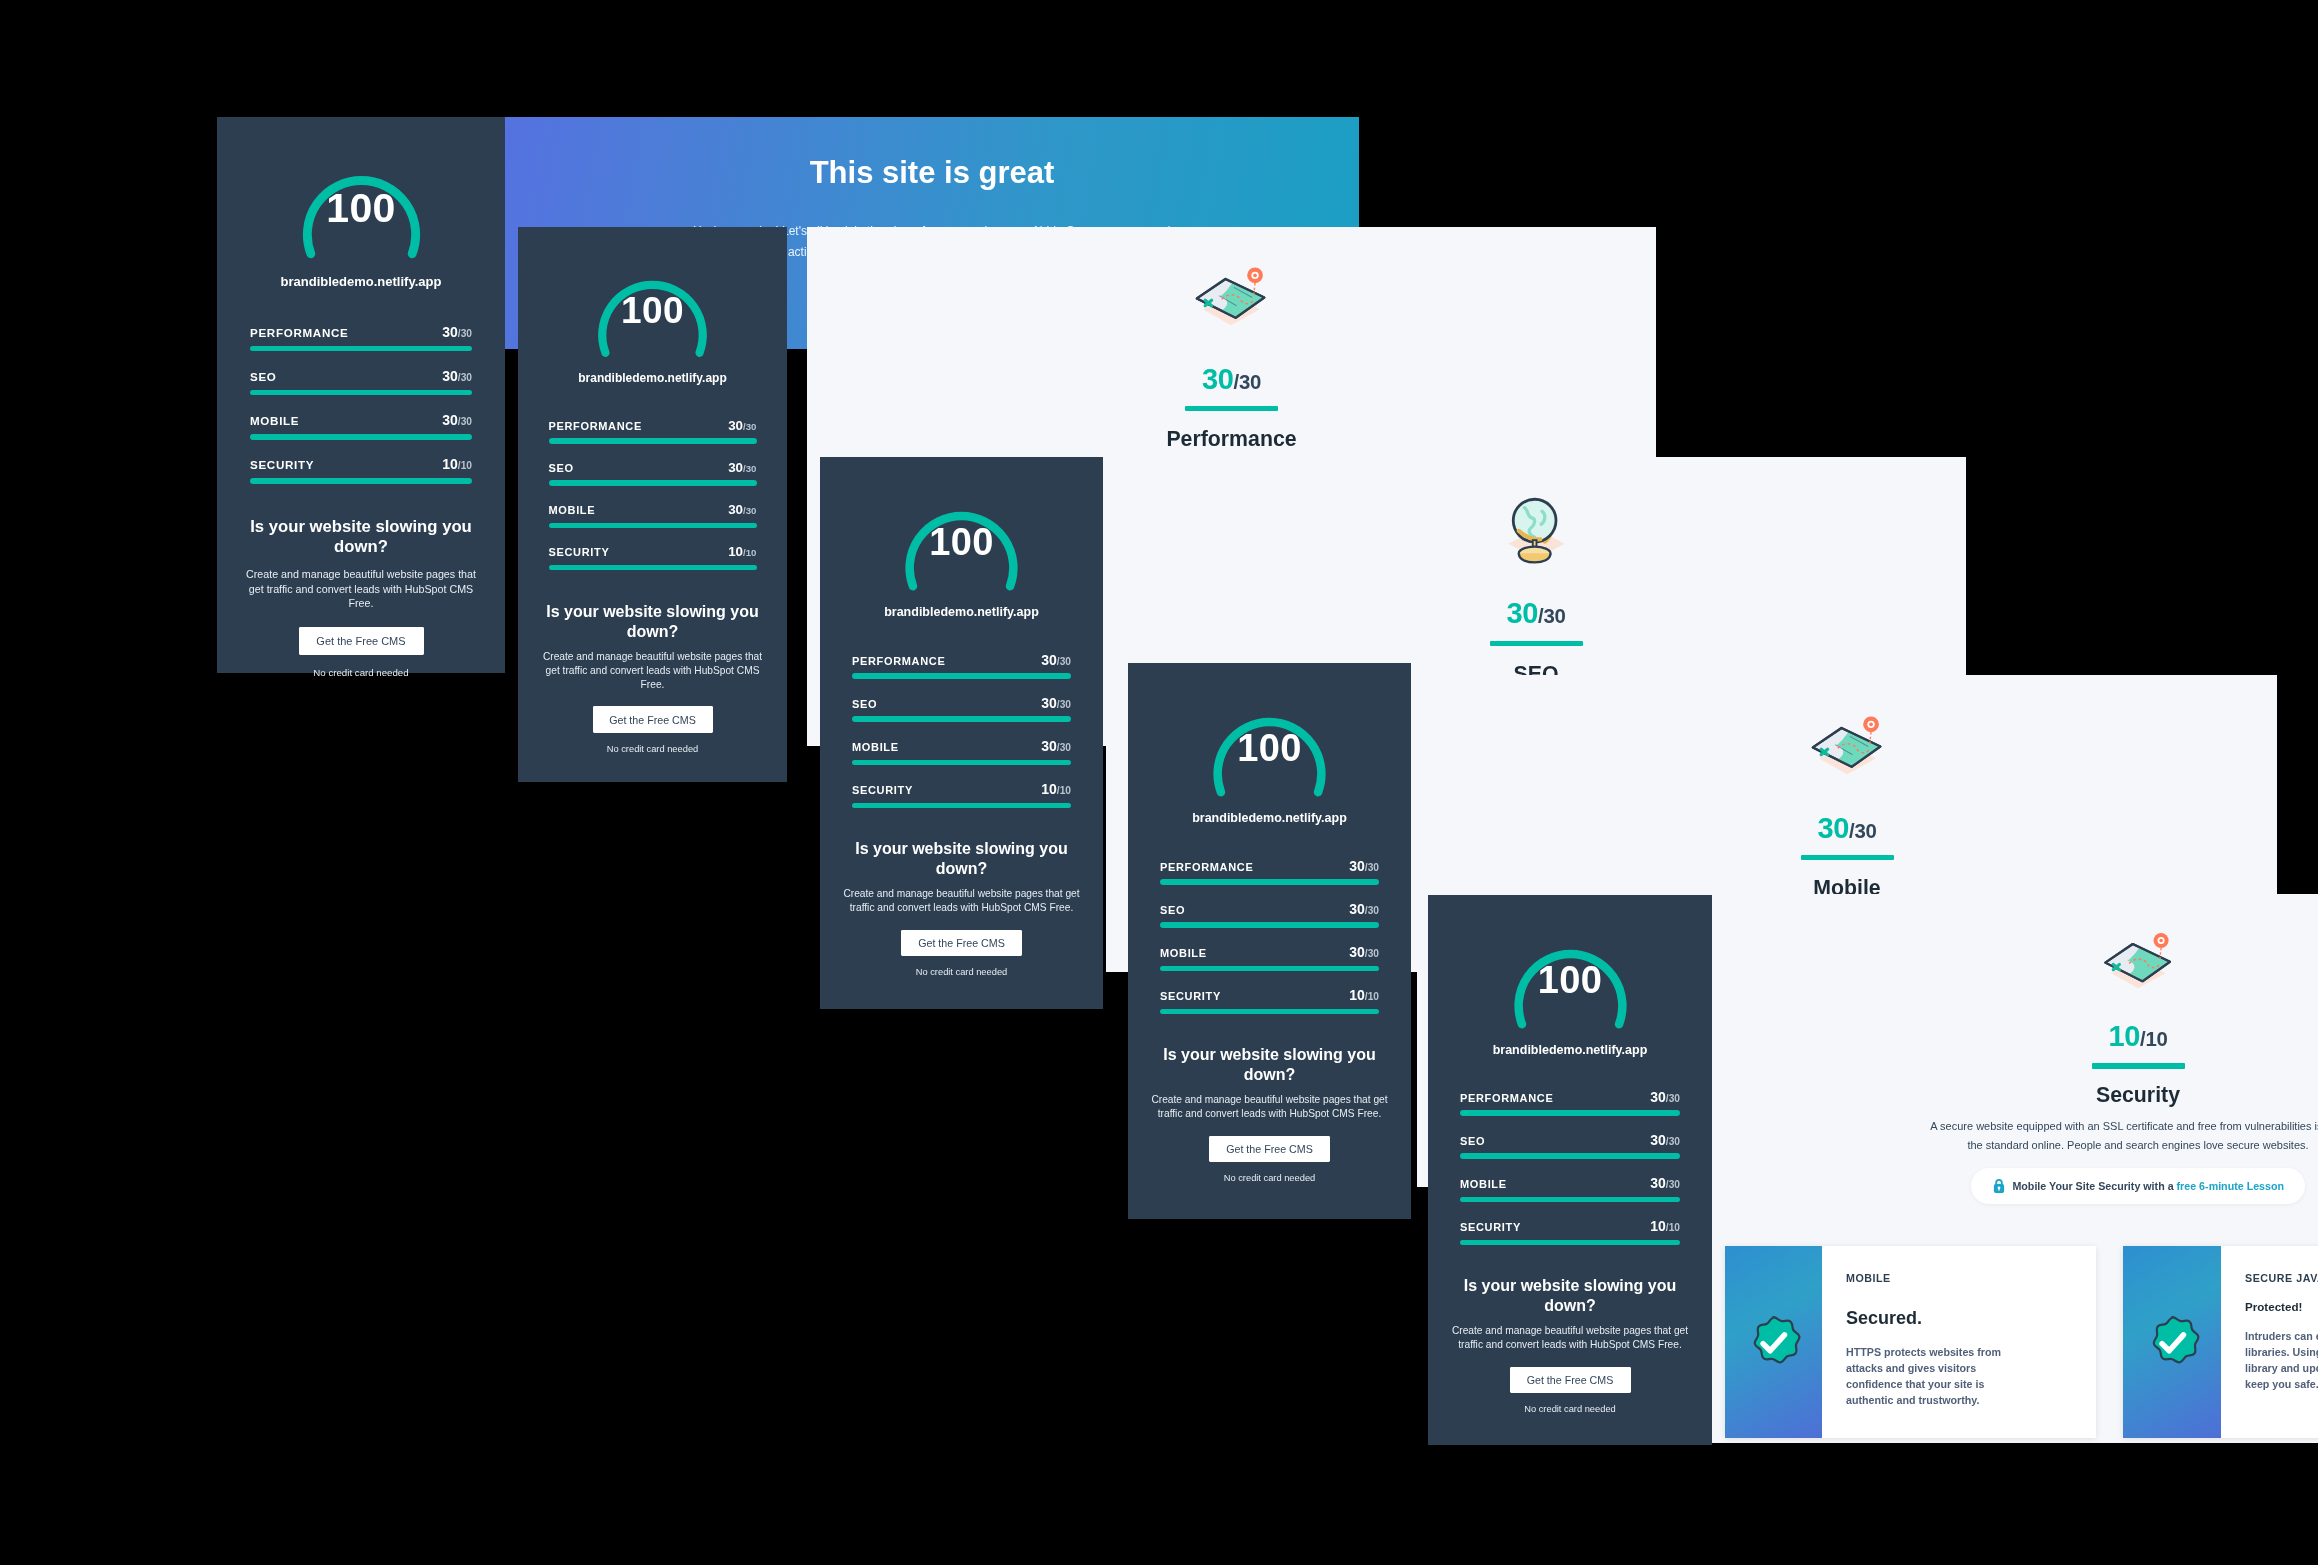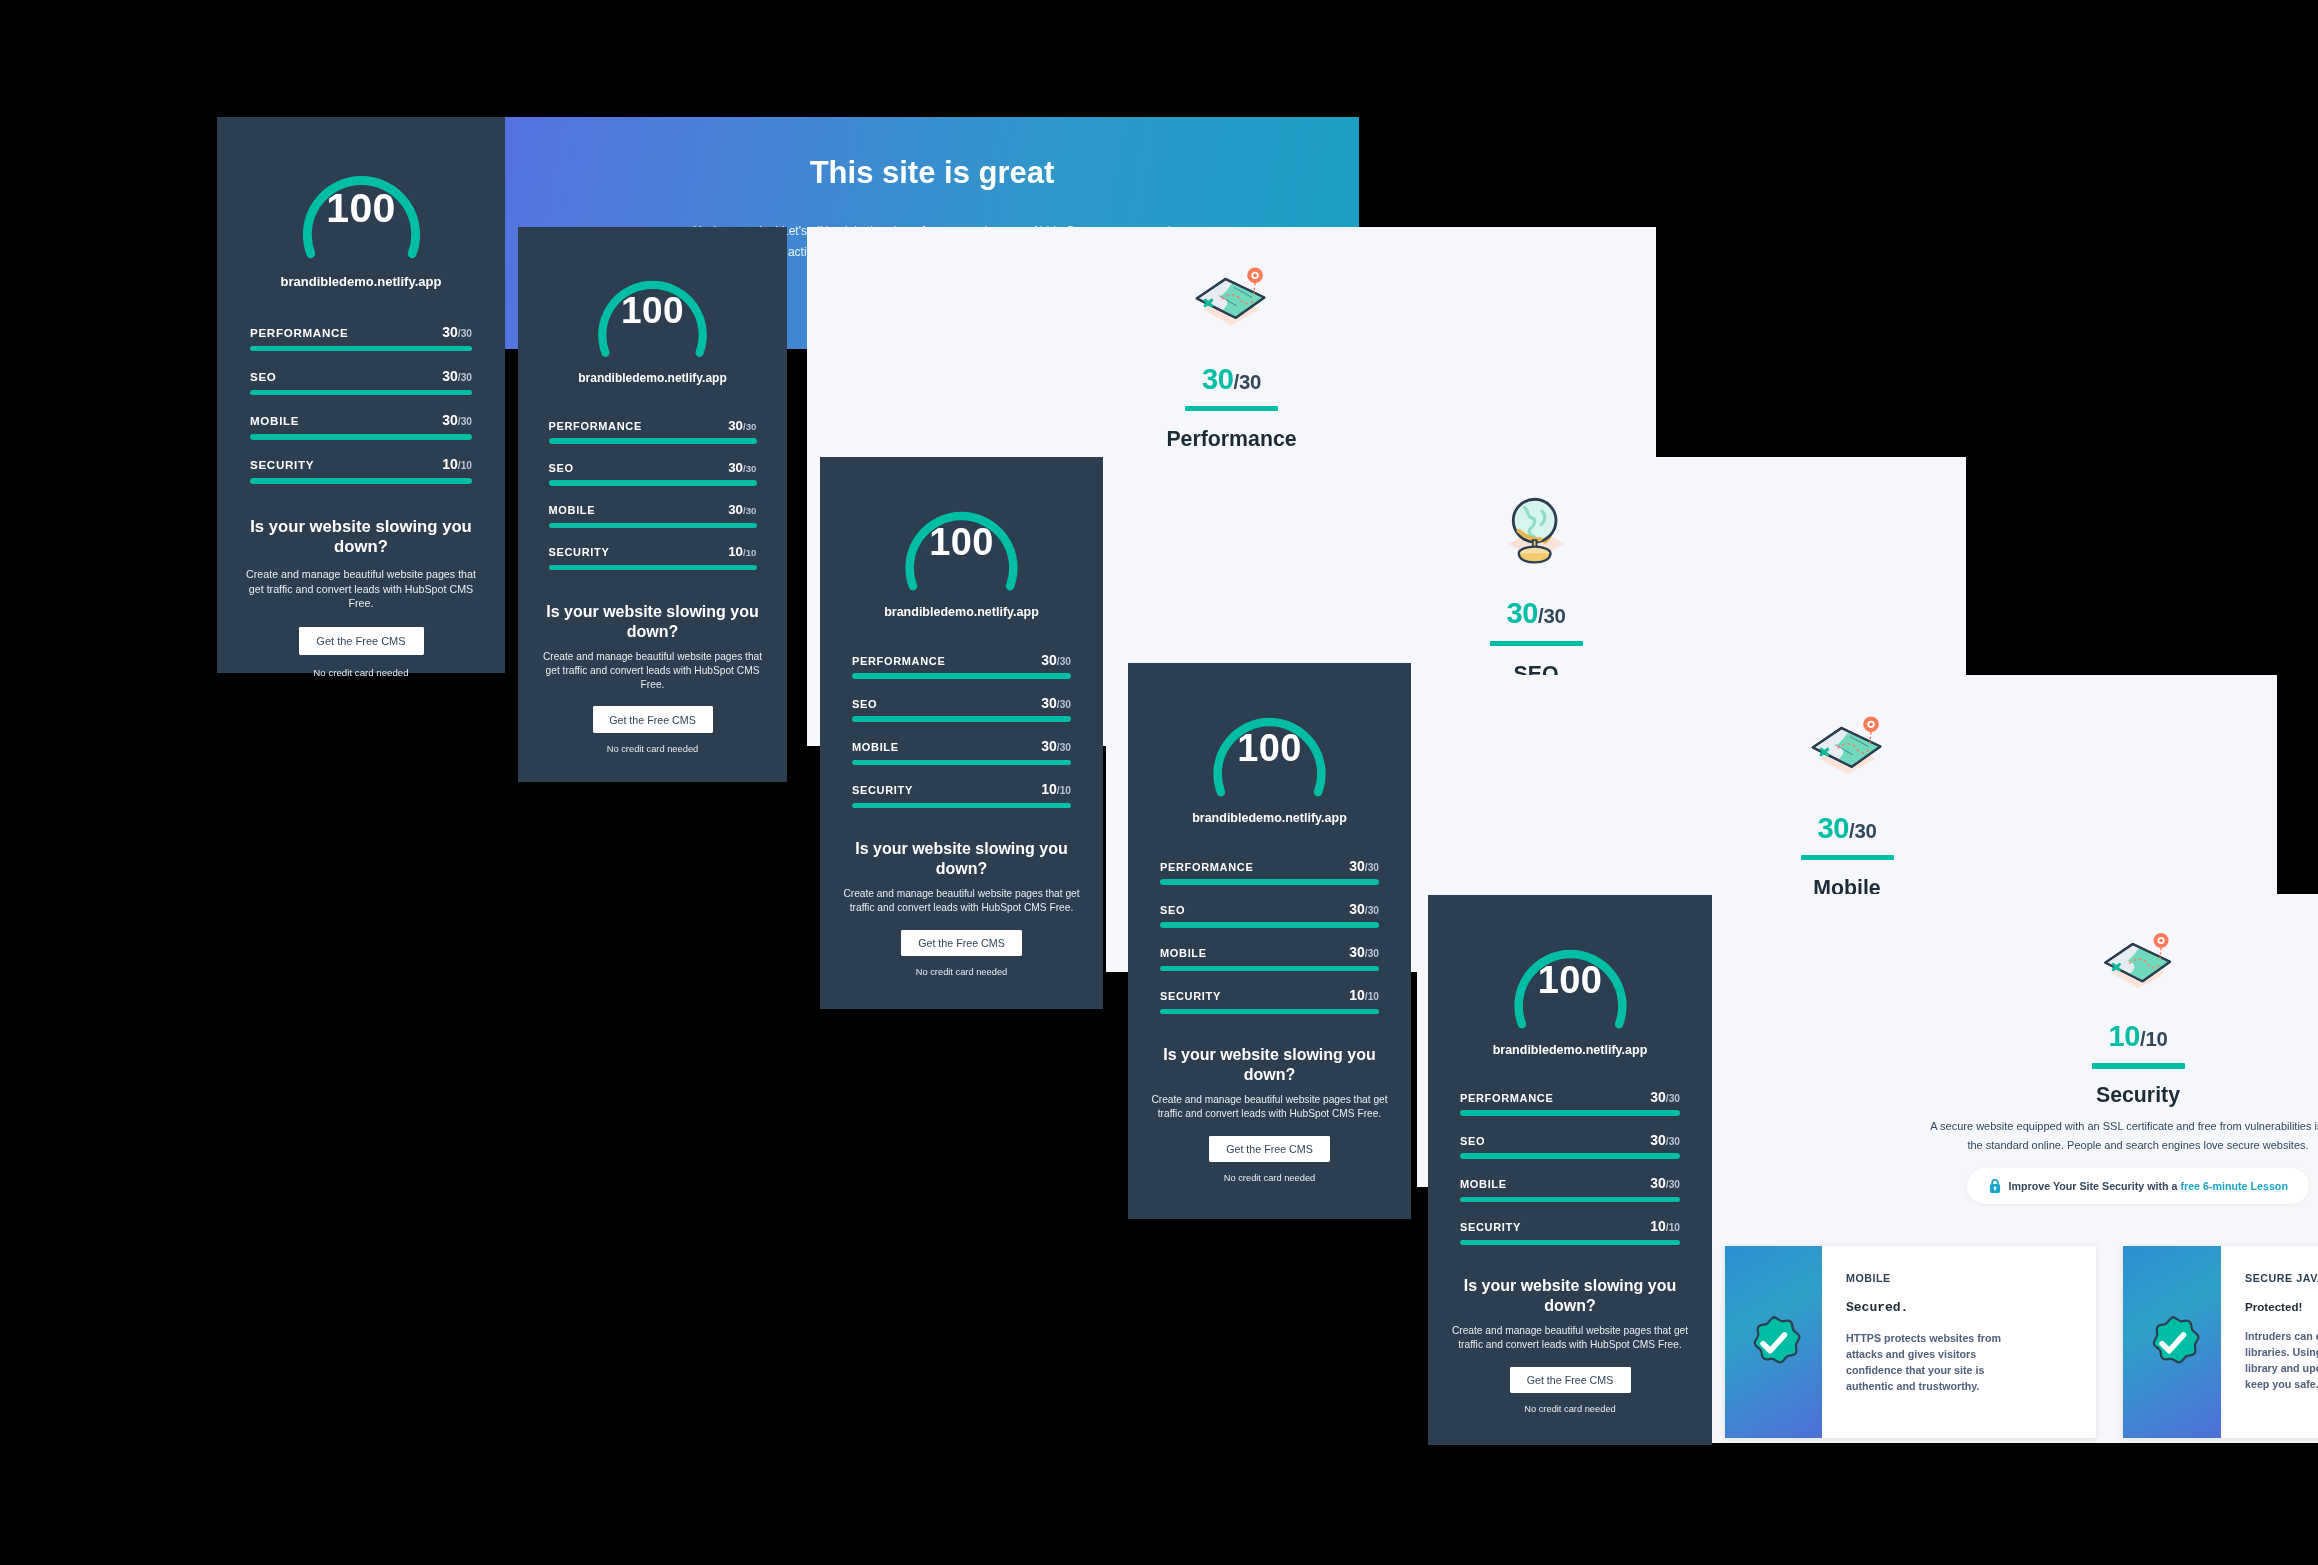--- a/index.html
+++ b/index.html
@@ -386,38 +386,38 @@
       <div style="margin-top:12px;">
         <a class="pill" href="#" style="font-size:10.7px;padding:10.2px 21.3px;text-decoration:none;">
           <span style="display:inline-block;width:14px;height:16px;">
             <svg viewBox="0 0 30 34" aria-hidden="true">
               <path d="M9 14 V10 a6 6 0 0 1 12 0 v4" fill="none" stroke="#1aa5c8" stroke-width="4"></path>
               <rect x="4" y="13" width="22" height="19" rx="4" fill="#1aa5c8"></rect>
               <circle cx="15" cy="21" r="3" fill="#fff"></circle>
               <rect x="13.6" y="21" width="2.8" height="6" fill="#fff"></rect>
             </svg>
           </span>
-          <span><span>Improve Your Site Security with a </span><span class="hl">free 6-minute Lesson</span></span>
+          <span><span>Mobile Your Site Security with a </span><span class="hl">free 6-minute Lesson</span></span>
         </a>
       </div>
     </div>
 
     <div class="scards" style="left:14px;top:352px;gap:27px;">
       <div class="scard" style="width:371px;height:192px;">
         <div class="art" style="width:97px;">
           <span style="display:block;width:55px;height:55px;">
             <svg viewBox="0 0 100 100" aria-hidden="true">
               <path d="M50 4 c6 0 9 6 15 7 c6 1 11-3 16 1 c5 4 2 10 5 15 c3 5 10 6 11 12 c1 6-5 9-6 15 c-1 6 3 11-1 16 c-4 5-10 2-15 5 c-5 3-6 10-12 11 c-6 1-9-5-15-6 c-6-1-11 3-16-1 c-5-4-2-10-5-15 c-3-5-10-6-11-12 c-1-6 5-9 6-15 c1-6-3-11 1-16 c4-5 10-2 15-5 c5-3 6-10 12-11 Z" fill="#00bda5" stroke="#2c3e50" stroke-width="4"></path>
               <path d="M31 52 L44 65 L70 36" fill="none" stroke="#fff" stroke-width="10" stroke-linecap="round" stroke-linejoin="round"></path>
             </svg>
           </span>
         </div>
         <div class="body" style="padding:26px 24px;">
           <div class="kicker" style="font-size:10.7px;">MOBILE</div>
-          <div class="verdict" style="font-size:13px;margin-top:16px;font-family:Liberation Mono, monospace;">Secured.</div>
+          <div class="verdict" style="font-size:18px;margin-top:24px;">Secured.</div>
           <div class="copy" style="font-size:10.7px;margin-top:15px;max-width:185px;">HTTPS protects websites from attacks and gives visitors confidence that your site is authentic and trustworthy.</div>
         </div>
       </div>
 
       <div class="scard" style="width:399px;height:192px;">
         <div class="art" style="width:98px;">
           <span style="display:block;width:55px;height:55px;">
             <svg viewBox="0 0 100 100" aria-hidden="true">
               <path d="M50 4 c6 0 9 6 15 7 c6 1 11-3 16 1 c5 4 2 10 5 15 c3 5 10 6 11 12 c1 6-5 9-6 15 c-1 6 3 11-1 16 c-4 5-10 2-15 5 c-5 3-6 10-12 11 c-6 1-9-5-15-6 c-6-1-11 3-16-1 c-5-4-2-10-5-15 c-3-5-10-6-11-12 c-1-6 5-9 6-15 c1-6-3-11 1-16 c4-5 10-2 15-5 c5-3 6-10 12-11 Z" fill="#00bda5" stroke="#2c3e50" stroke-width="4"></path>
               <path d="M31 52 L44 65 L70 36" fill="none" stroke="#fff" stroke-width="10" stroke-linecap="round" stroke-linejoin="round"></path>

